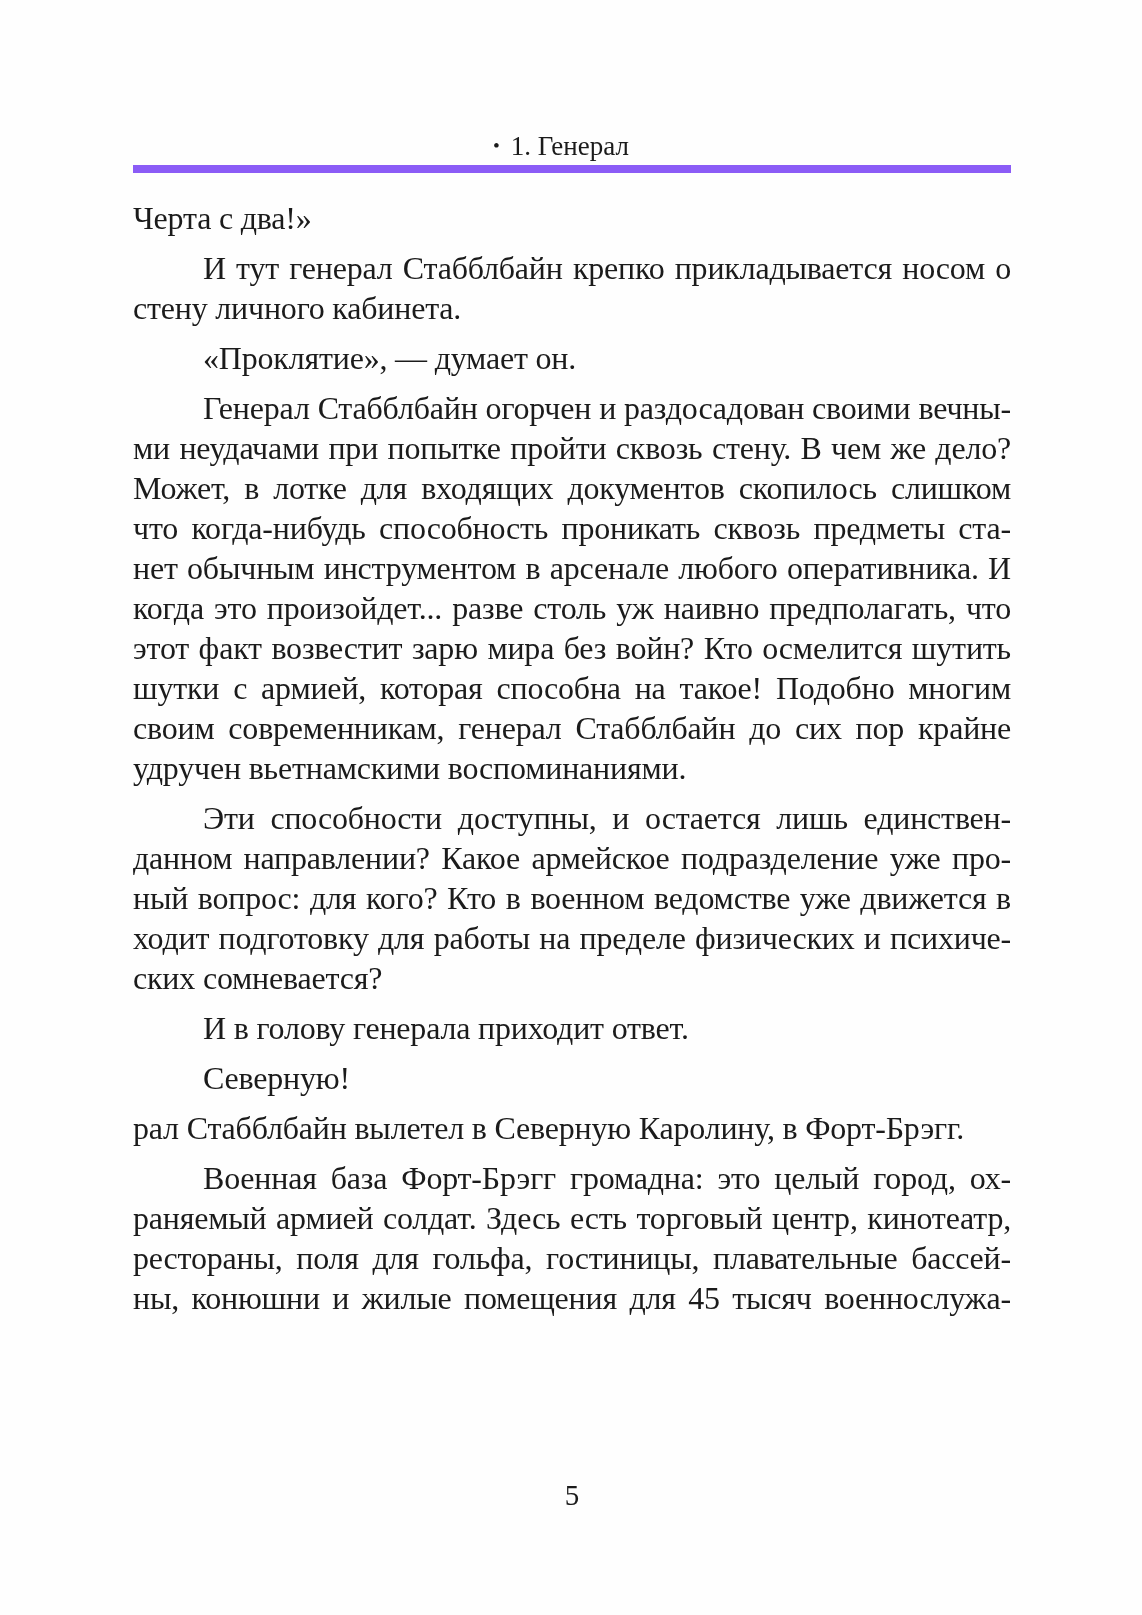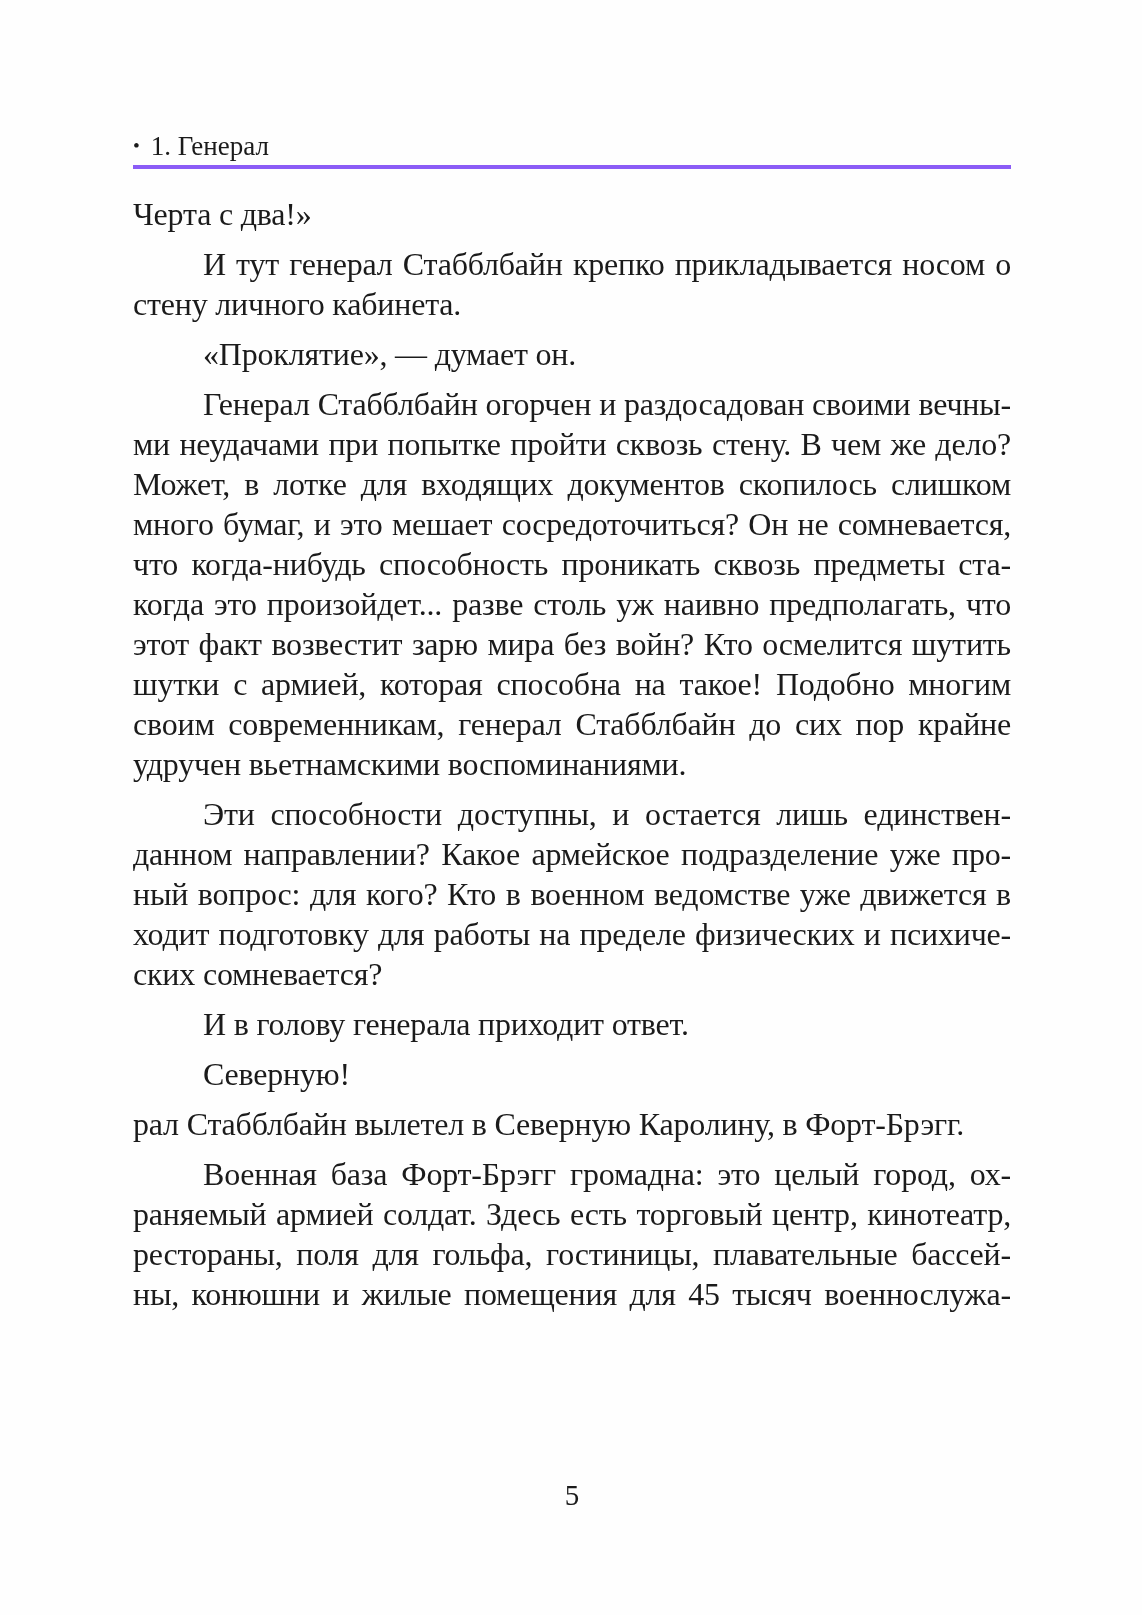--- a/index.html
+++ b/index.html
@@ -17,25 +17,25 @@
     overflow: hidden;
     box-sizing: border-box;
   }
   .column {
     margin-left: 133px;
     width: 878px;
   }
   
   .running-header {
     padding-top: 127px;
-    text-align: left;
+    text-align: center;
     padding-right: 22px;
     font-size: 27px;
     line-height: 37px;
-    border-bottom: 4px solid #8b5cf6;
+    border-bottom: 8px solid #8b5cf6;
     box-sizing: border-box;
   }
   .header-bullet {
     font-size: 0.72em;
     vertical-align: 3px;
     margin-right: 11px;
   }
   
   .body-text {
     padding-top: 25px;
@@ -96,22 +96,22 @@
       </p>
 
       <p class="para">
         <span class="ln i e">«Проклятие», — думает он.</span>
       </p>
 
       <p class="para">
         <span class="ln i">Генерал Стабблбайн огорчен и раздосадован своими вечны-</span>
         <span class="ln">ми неудачами при попытке пройти сквозь стену. В чем же дело?</span>
         <span class="ln">Может, в лотке для входящих документов скопилось слишком</span>
-        <span class="ln">много бумаг, и это мешает сосредоточиться? Он не сомневается,</span>
         <span class="ln">что когда-нибудь способность проникать сквозь предметы ста-</span>
+        <span class="ln">нет обычным инструментом в арсенале любого оперативника. И</span>
         <span class="ln">когда это произойдет... разве столь уж наивно предполагать, что</span>
         <span class="ln">этот факт возвестит зарю мира без войн? Кто осмелится шутить</span>
         <span class="ln">шутки с армией, которая способна на такое! Подобно многим</span>
         <span class="ln">своим современникам, генерал Стабблбайн до сих пор крайне</span>
         <span class="ln e">удручен вьетнамскими воспоминаниями.</span>
       </p>
 
       <p class="para">
         <span class="ln i">Эти способности доступны, и остается лишь единствен-</span>
         <span class="ln">данном направлении? Какое армейское подразделение уже про-</span>

